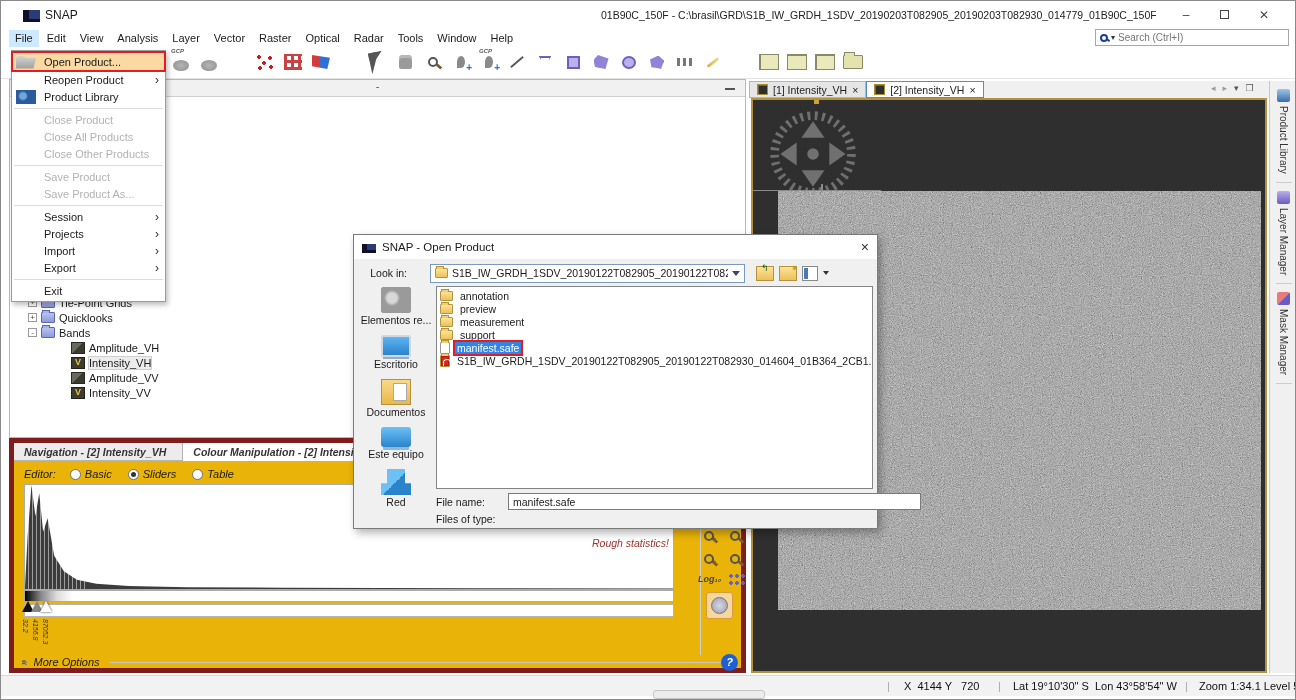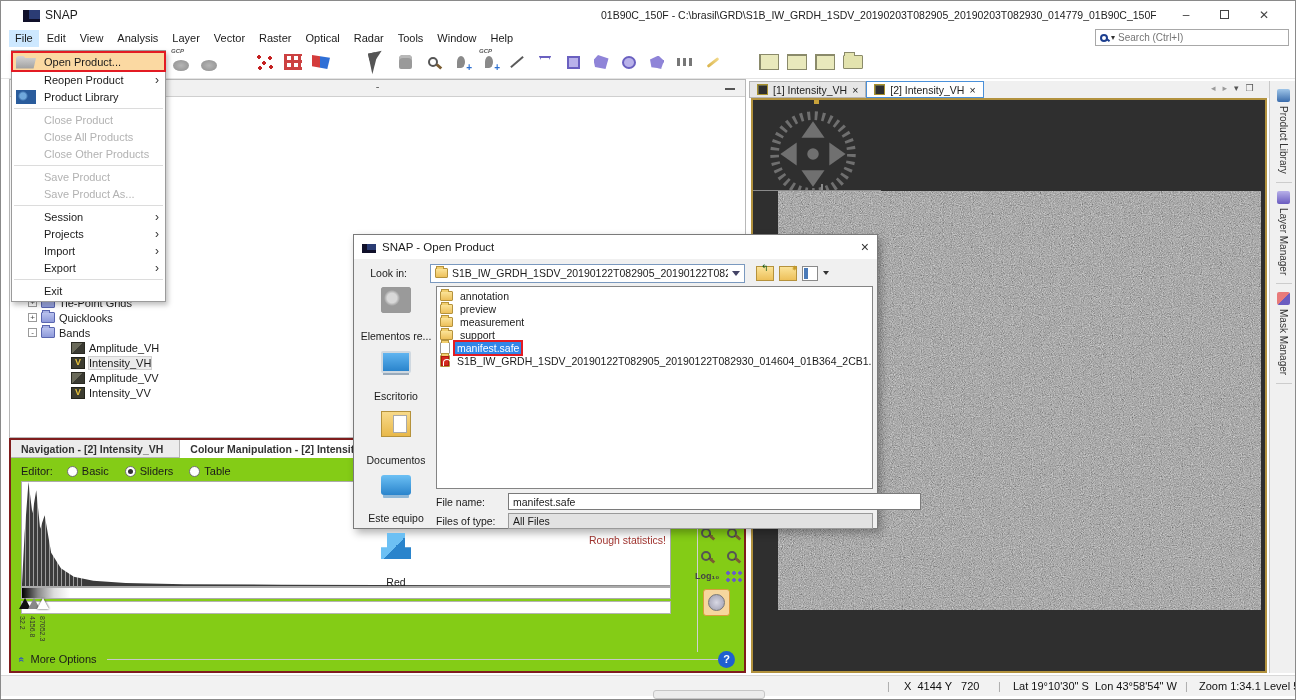--- a/index.html
+++ b/index.html
@@ -81,21 +81,21 @@
 .tree-row .expand:empty { visibility:hidden; }
 .tree-row .t-icon { width:14px; height:11px; position:relative; flex:0 0 14px; }
 .kind-folder .t-icon, .kind-folder-open .t-icon { background:linear-gradient(#b9c2ee,#8e9ada); border:1px solid #5a66b0; border-radius:1px; }
 .kind-folder .t-icon::before, .kind-folder-open .t-icon::before { content:""; position:absolute; top:-3px; left:0; width:6px; height:2px; background:#a9b2e4; border:1px solid #5a66b0; border-bottom:0; }
 .kind-amplitude .t-icon { background:linear-gradient(135deg,#6a6a5a 0 50%,#3a3a32 50% 100%); border:1px solid #2a2a22; height:12px; }
 .kind-intensity .t-icon { background:#3c3c30; border:1px solid #22221a; height:12px; text-align:center; }
 .t-badge { position:absolute; left:0; top:-1px; width:100%; text-align:center; font-size:9px; font-weight:bold; color:#e8c23a; }
 .tree-row.selected .t-label { background:#ececec; outline:1px solid #d0d0d0; }
 
 
-#cpanel { left:8px; top:437px; width:737px; height:235px; background:#84cc16; border:2px solid #7f1d1d; }
+#cpanel { left:8px; top:437px; width:737px; height:235px; background:#eab308; border:5px solid #7f1d1d;font-style:italic; }
 #ctabs { display:flex; height:18px; }
 .ctab { display:flex; align-items:center; gap:6px; padding:0 10px; font-weight:bold; font-size:10.5px; background:#ececec; border:1px solid #b5b5b5; border-top:0; border-left:0; color:#333; }
 .ctab.active { background:#fff; border-bottom:1px solid #fff; }
 .ctab .tab-close { font-weight:normal; color:#444; }
 #editor-row { left:10px; top:25px; display:flex; align-items:center; gap:14px; }
 .radio-item { display:flex; align-items:center; gap:4px; }
 .radio-circ { width:11px; height:11px; border:1px solid #707070; border-radius:50%; background:#fff; position:relative; }
 .radio-item.selected .radio-circ::after { content:""; position:absolute; left:2px; top:2px; width:5px; height:5px; background:#333; border-radius:50%; }
 #hist-box { left:10px; top:41px; width:650px; height:106px; border:1px solid #ababab; background:#fff; }
 #hist-box svg { width:100%; height:100%; display:block; }
@@ -135,21 +135,21 @@
 .folder-ico::before { content:""; position:absolute; top:-3px; left:0; width:6px; height:2px; background:#f2cf6e; border:1px solid #b5923c; border-bottom:0; }
 #dlg-toolicons { position:absolute; left:402px; top:0; display:flex; gap:5px; align-items:center; height:20px; }
 .dlg-ti { width:18px; height:15px; }
 #up-folder-icon { background:linear-gradient(#fbe398,#edc05a); border:1px solid #b5923c; position:relative; }
 #up-folder-icon::after { content:"↰"; position:absolute; top:-4px; left:4px; font-size:9px; color:#1a5c1a; }
 #new-folder-icon { background:linear-gradient(#fbe398,#edc05a); border:1px solid #b5923c; position:relative; }
 #new-folder-icon::after { content:"✷"; position:absolute; top:-3px; right:-2px; font-size:8px; color:#c59a28; }
 #view-menu-icon { background:#fff; border:1px solid #8a8a8a; box-shadow:inset 0 0 0 1px #fff, inset 5px 0 0 #4a7ab8; width:16px; }
 #view-dd { width:0; height:0; border-left:3px solid transparent; border-right:3px solid transparent; border-top:4px solid #333; }
 #places { left:4px; top:52px; width:76px; display:flex; flex-direction:column; align-items:center; gap:9px; }
-.place { display:flex; flex-direction:column; align-items:center; gap:17px; width:100%; }
+.place { display:flex; flex-direction:column; align-items:center; gap:1px; width:100%; }
 .place-ico { width:30px; height:26px; }
 .kind-recent .place-ico { background:radial-gradient(circle 8px at 10px 10px,#d8d8d8 60%,#9a9a9a 100%), linear-gradient(#e8e8e8,#bdbdbd); border:1px solid #999; border-radius:2px; }
 .kind-desktop .place-ico { background:linear-gradient(#5fb4f0,#2a84cc); border:2px solid #cfd8e0; border-radius:2px; height:22px; box-shadow:0 4px 0 -2px #9ab; }
 .kind-documents .place-ico { background:linear-gradient(#f8da8a,#e8b84a); border:1px solid #b5923c; position:relative; }
 .kind-documents .place-ico::after { content:""; position:absolute; right:3px; top:3px; width:12px; height:16px; background:#fff; border:1px solid #aaa; }
 .kind-computer .place-ico { background:linear-gradient(#6cc0f4,#2a84cc); border-radius:3px; height:20px; box-shadow:0 5px 0 -2px #8fb8d8; }
 .kind-network .place-ico { background:linear-gradient(135deg,#6cc0f4 0 50%,#2a84cc 50% 100%); clip-path:polygon(20% 0,80% 0,80% 55%,100% 55%,100% 100%,0 100%,0 55%,20% 55%); }
 .place-label { font-size:10.5px; text-align:center; white-space:nowrap; overflow:hidden; max-width:74px; }
 #filelist { left:82px; top:51px; width:437px; height:203px; background:#fff; border:1px solid #848484; padding:2px 0 0 3px; overflow:hidden; }
 .file-row { display:flex; align-items:center; gap:5px; height:13px; white-space:nowrap; }
@@ -656,23 +656,20 @@
         </div>
       </div>
     <div id="fname-row" class="abs">
       <span id="fname-label">File name:</span>
       <div id="fname-input">
           <span>manifest.safe</span>
         </div>
     </div>
     <div id="ftype-row" class="abs">
       <span id="ftype-label">Files of type:</span>
-      <div id="ftype-select">
-          <span>All Files</span>
-        </div>
     </div>
   </div>
 
   <div id="file-menu" class="abs">
 
       <div class="menu-row annotated highlight kind-open">
         <span class="mi-icon"></span>
         <span class="mi-label">Open Product...</span>
         <span class="mi-arrow"></span>
       </div>

